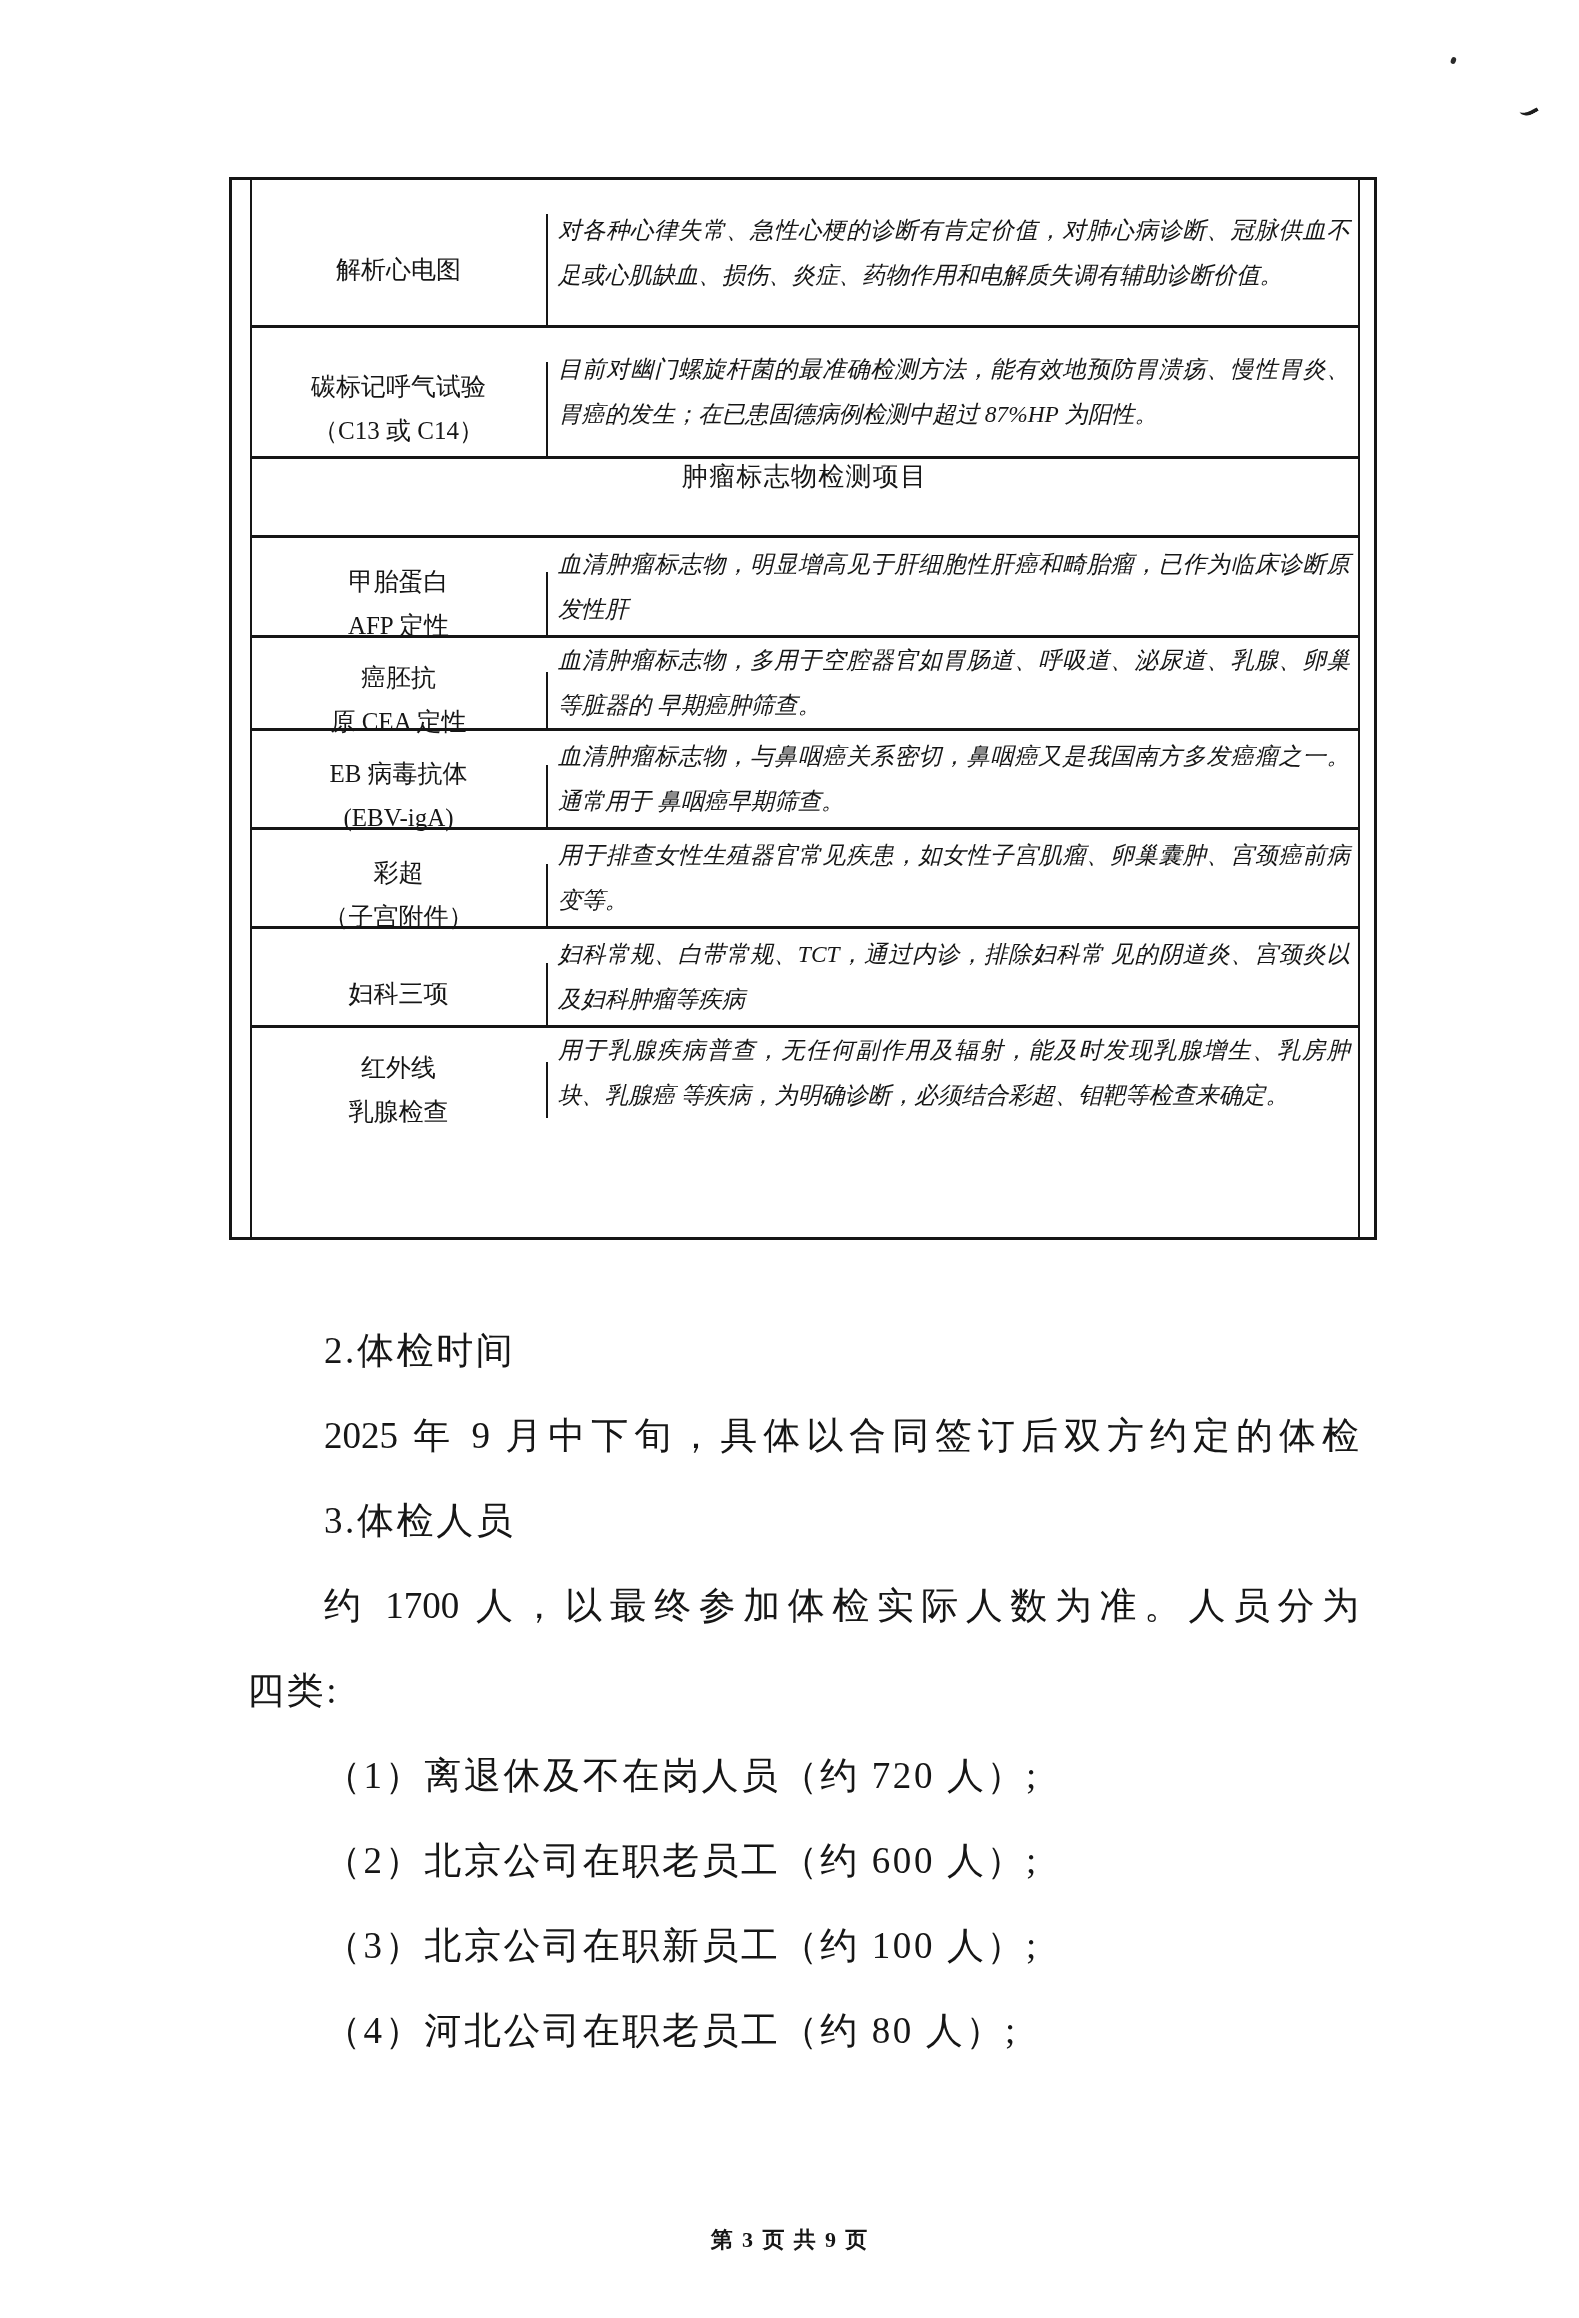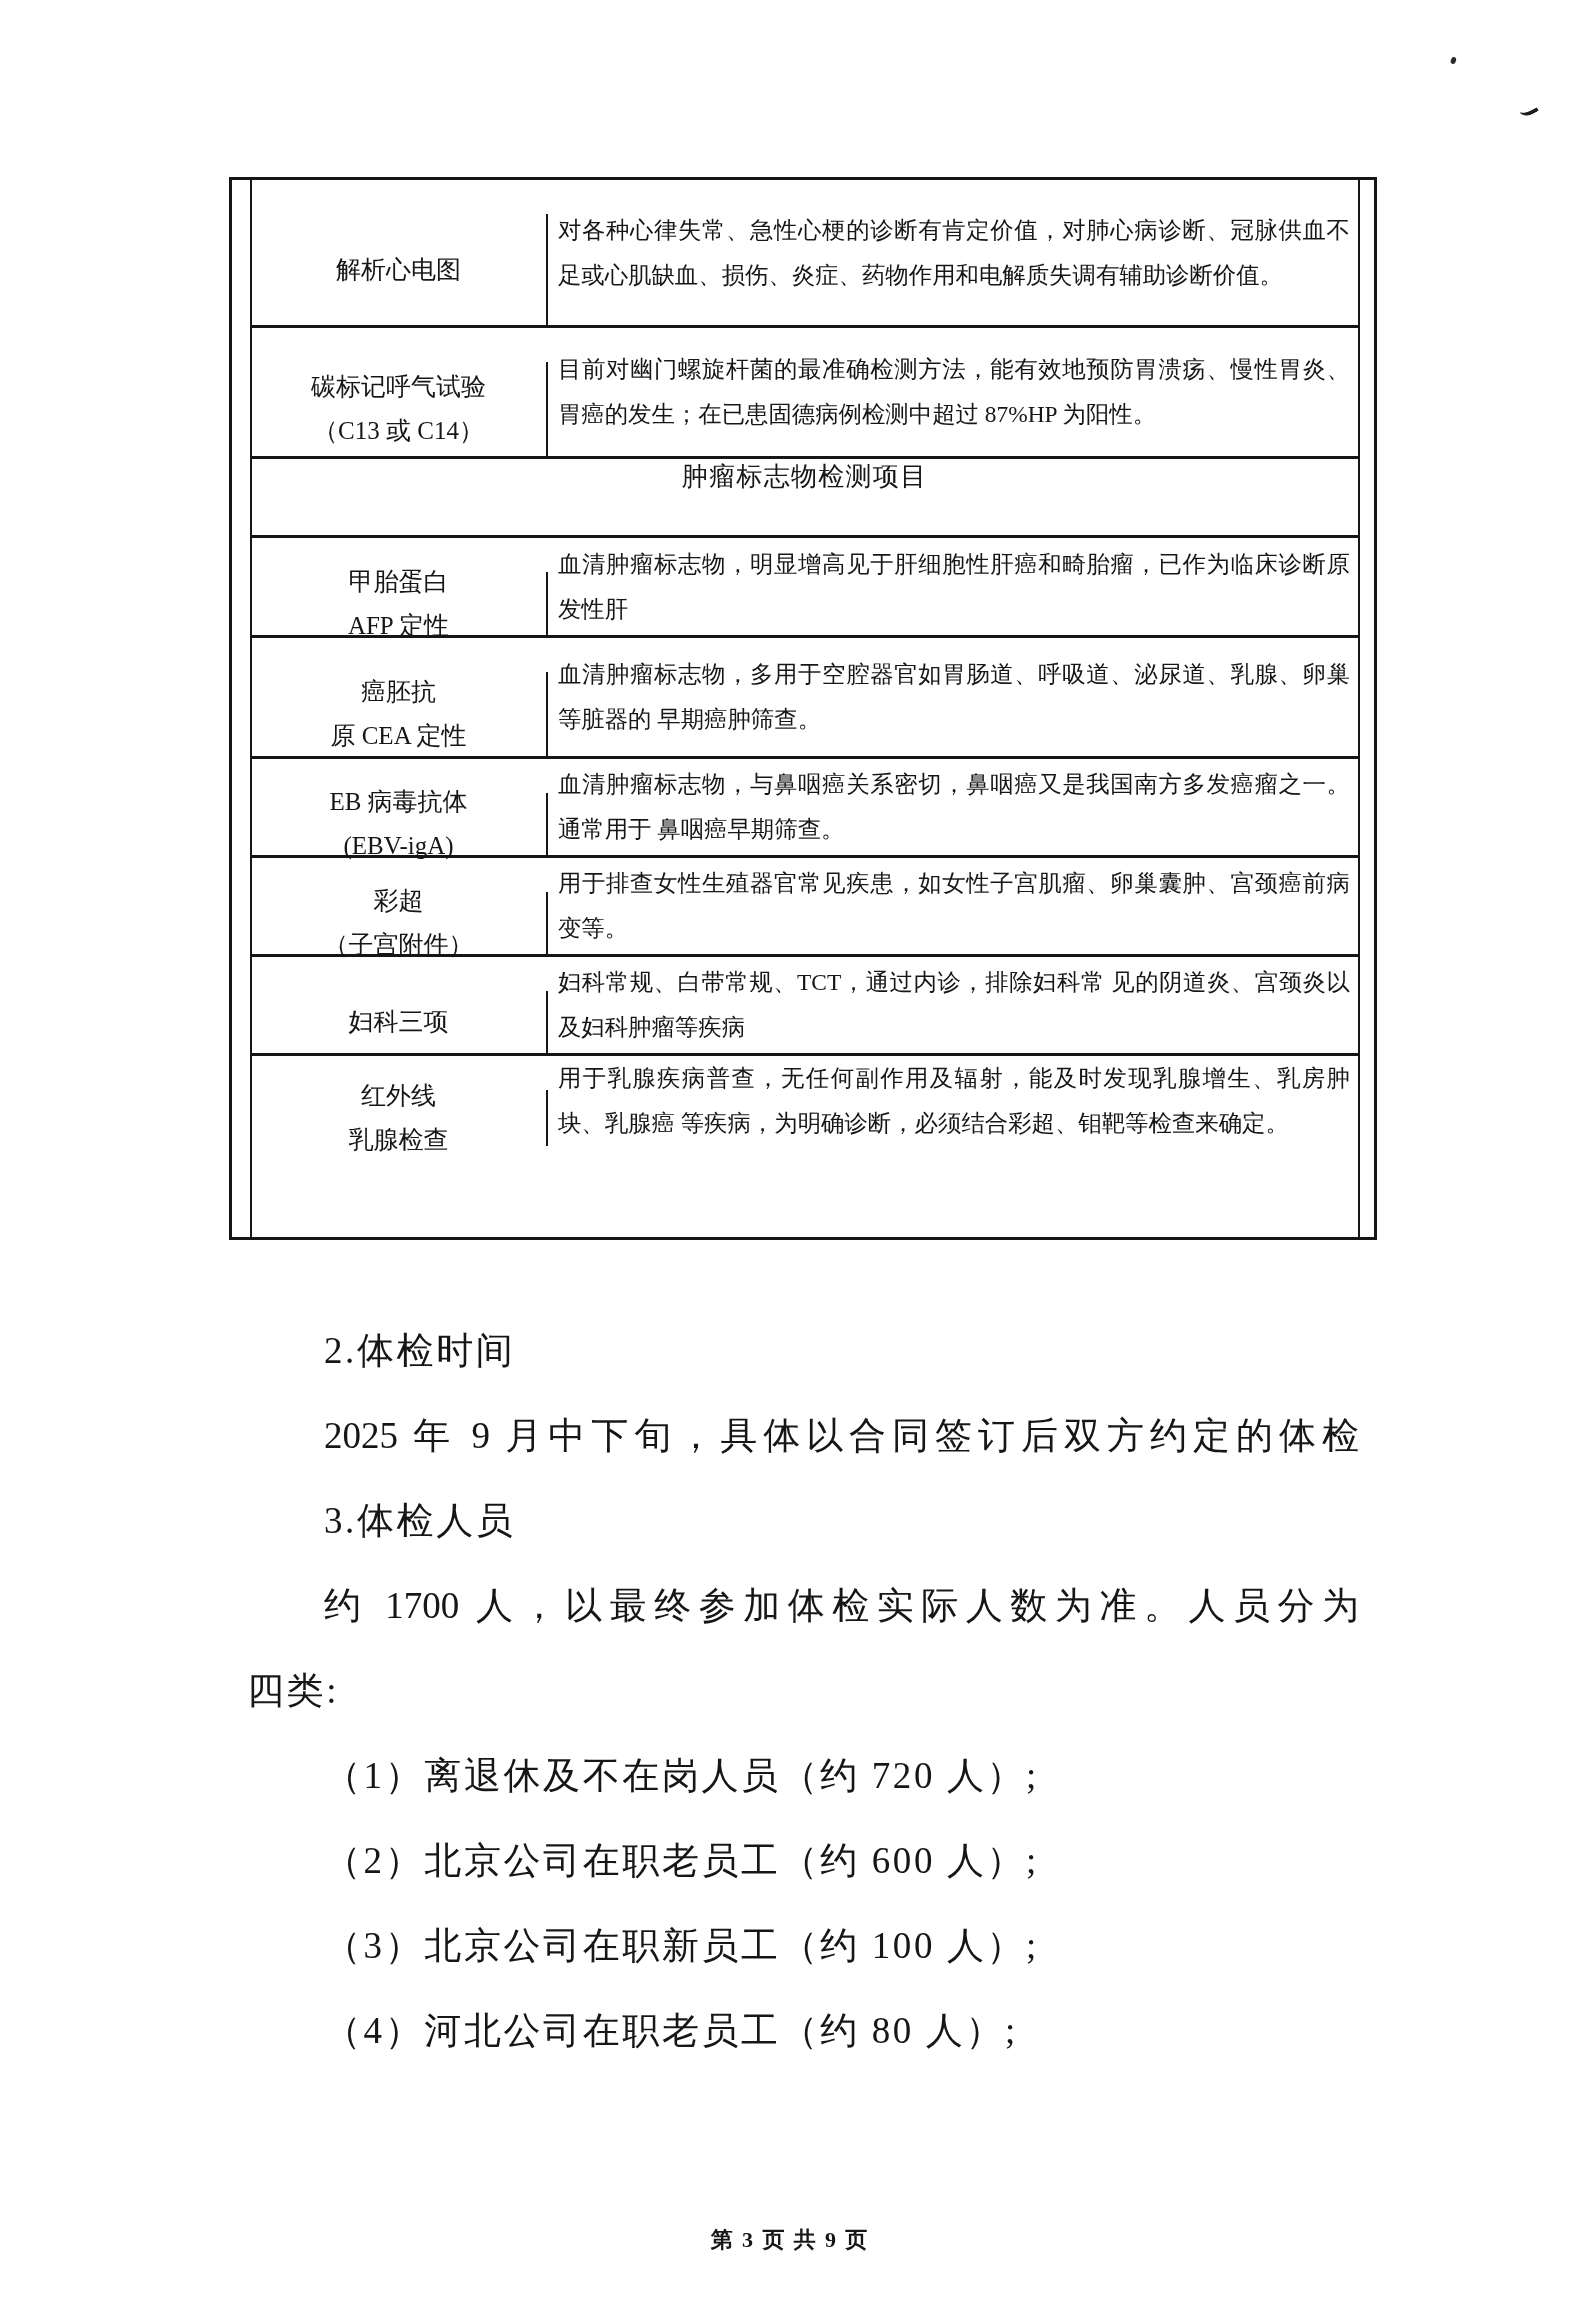--- a/index.html
+++ b/index.html
@@ -79,20 +79,21 @@
   .cell-desc {
     flex: 1;
     display: flex;
     flex-direction: column;
     justify-content: center;
     font-size: 23.4px;
     line-height: 45px;
     padding: 0 7.8px 0 10.4px;
     text-align: justify;
     box-sizing: border-box;
+    font-style: italic;
   }
   .trow.section {
     justify-content: center;
     align-items: flex-start;
     font-size: 26px;
     letter-spacing: 1.3px;
   }
 
   
   .body-text {
@@ -159,21 +160,21 @@
     </div>
 
     <div class="trow" style="height:100px">
       <div class="cell-label">
         <div>甲胎蛋白</div>
         <div>AFP 定性</div>
       </div>
       <div class="cell-desc">血清肿瘤标志物，明显增高见于肝细胞性肝癌和畸胎瘤，已作为临床诊断原发性肝</div>
     </div>
 
-    <div class="trow" style="height:121px">
+    <div class="trow" style="height:93px">
       <div class="cell-label">
         <div>癌胚抗</div>
         <div>原 CEA 定性</div>
       </div>
       <div class="cell-desc">血清肿瘤标志物，多用于空腔器官如胃肠道、呼吸道、泌尿道、乳腺、卵巢等脏器的 早期癌肿筛查。</div>
     </div>
 
     <div class="trow" style="height:99px">
       <div class="cell-label">
         <div>EB 病毒抗体</div>

